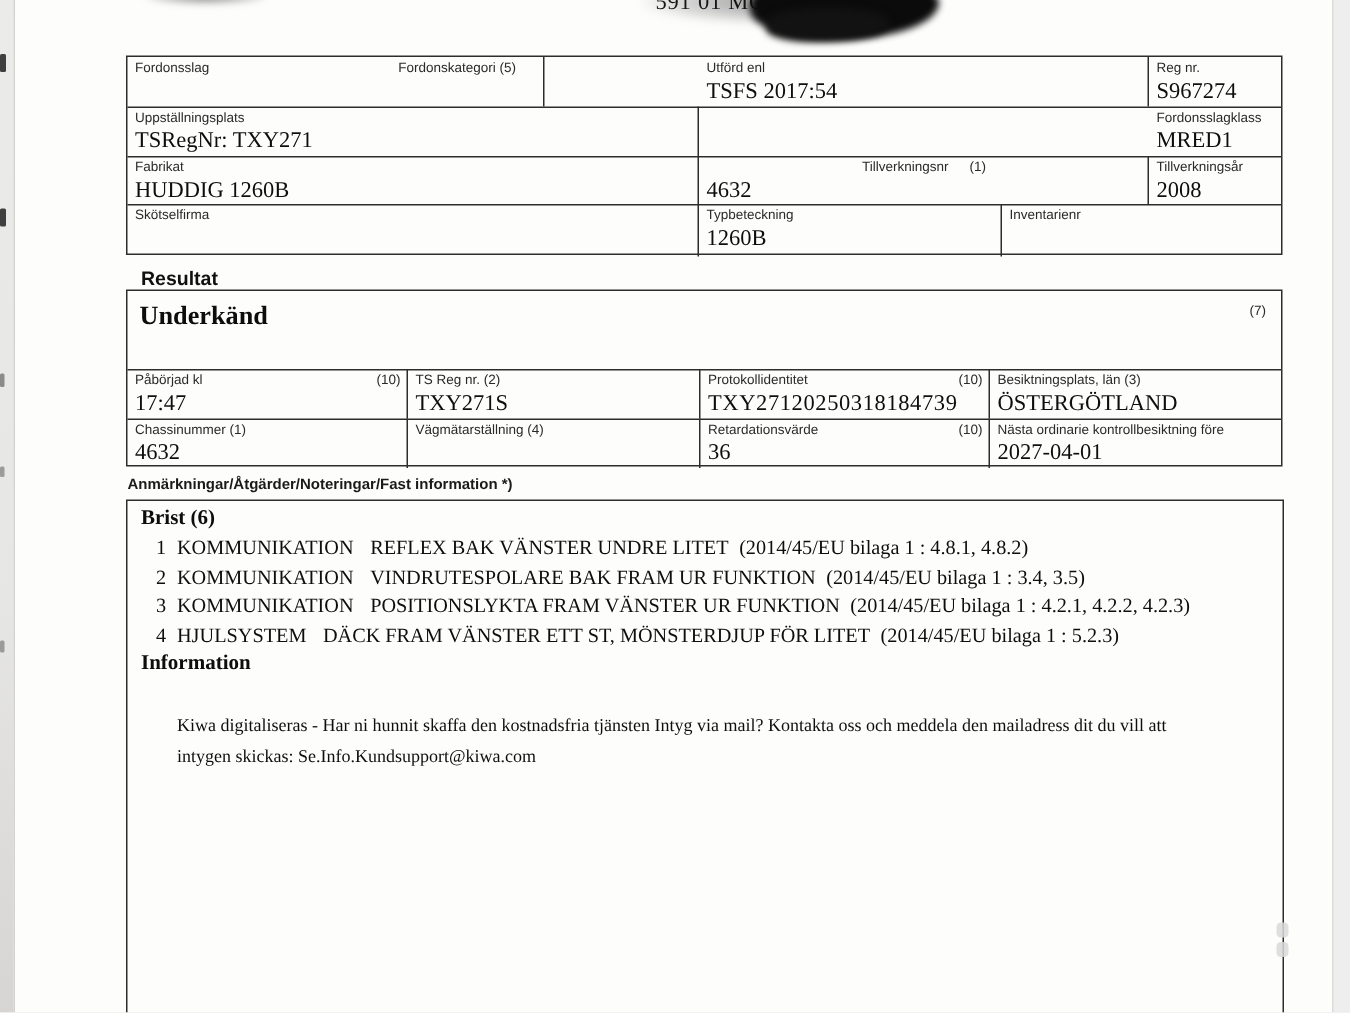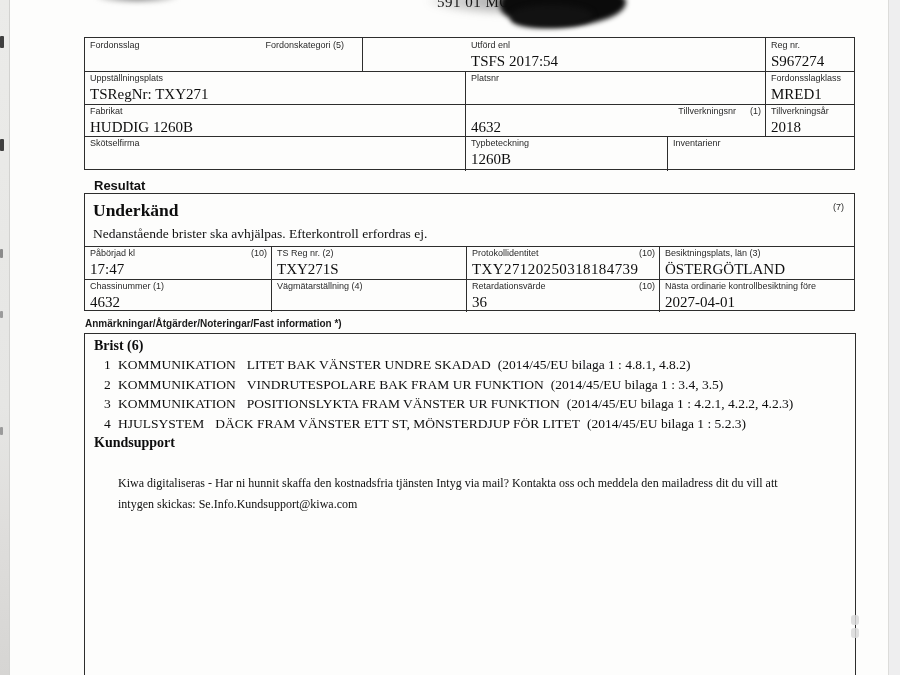--- a/index.html
+++ b/index.html
@@ -109,51 +109,45 @@
         </div>
       <div class="val">S967274</div>
     </div>
 
     <div class="cell rb" style="left:0;top:33px;width:381px;height:32.5px;">
       <div class="lblrow">
           <span class="lbl">Uppställningsplats</span>
         </div>
       <div class="val">TSRegNr: TXY271</div>
     </div>
-    <div class="cell rb" style="left:381px;top:33px;width:300px;height:32.5px;">
-      <div class="lblrow">
-          <span class="lbl">Platsnr</span>
-        </div>
-      <div class="val"></div>
-    </div>
     <div class="cell" style="left:681px;top:33px;width:90px;height:32.5px;">
       <div class="lblrow">
           <span class="lbl">Fordonsslagklass</span>
         </div>
       <div class="val">MRED1</div>
     </div>
 
     <div class="cell rb" style="left:0;top:65.5px;width:381px;height:32.5px;">
       <div class="lblrow">
           <span class="lbl">Fabrikat</span>
         </div>
       <div class="val">HUDDIG 1260B</div>
     </div>
     <div class="cell rb" style="left:381px;top:65.5px;width:300px;height:32.5px;">
-      <div class="lblrow" style="justify-content:flex-end;">
+      <div class="lblrow" style="justify-content:center;">
         <span class="lbl">Tillverkningsnr</span>
         <span class="lblnum" style="margin-left:14px;">(1)</span>
       </div>
       <div class="val">4632</div>
     </div>
     <div class="cell" style="left:681px;top:65.5px;width:90px;height:32.5px;">
       <div class="lblrow">
           <span class="lbl">Tillverkningsår</span>
         </div>
-      <div class="val">2018</div>
+      <div class="val">2008</div>
     </div>
 
     <div class="cell rb" style="left:0;top:98px;width:381px;height:35px;">
       <div class="lblrow">
           <span class="lbl">Skötselfirma</span>
         </div>
       <div class="val"></div>
     </div>
     <div class="cell rb" style="left:381px;top:98px;width:202px;height:35px;">
       <div class="lblrow">
@@ -167,21 +161,20 @@
         </div>
       <div class="val"></div>
     </div>
   </div>
 
   <div class="sec-heading" style="left:94px;top:178px;">Resultat</div>
 
   <div class="boxed" style="left:84px;top:193px;width:771px;height:118px;">
     <div class="verdict">Underkänd</div>
     <div class="verdict-ref">(7)</div>
-    <div class="verdict-note">Nedanstående brister ska avhjälpas. Efterkontroll erfordras ej.</div>
 
     <div class="hline" style="top:52px;"></div>
     <div class="hline" style="top:85px;"></div>
 
     <div class="cell rb" style="left:0;top:52px;width:187px;height:33px;">
       <div class="lblrow">
         <span class="lbl">Påbörjad kl</span>
         <span class="lblnum">(10)</span>
       </div>
       <div class="val">17:47</div>
@@ -236,33 +229,33 @@
     </div>
   </div>
 
   <div class="rem-heading" style="left:85px;top:318px;">Anmärkningar/Åtgärder/Noteringar/Fast information *)</div>
 
   <div class="boxed" style="left:84px;top:333px;width:772px;height:350px;">
     <div class="remarks-content">
       <div class="brist-title">Brist (6)</div>
       <div class="brist-items">
         <div class="brist-item">
-          <span class="num">1</span><span class="cat">KOMMUNIKATION</span><span class="txt">LITET BAK VÄNSTER UNDRE SKADAD</span><span class="ref">(2014/45/EU bilaga 1 : 4.8.1, 4.8.2)</span>
+          <span class="num">1</span><span class="cat">KOMMUNIKATION</span><span class="txt">REFLEX BAK VÄNSTER UNDRE LITET</span><span class="ref">(2014/45/EU bilaga 1 : 4.8.1, 4.8.2)</span>
         </div>
         <div class="brist-item">
           <span class="num">2</span><span class="cat">KOMMUNIKATION</span><span class="txt">VINDRUTESPOLARE BAK FRAM UR FUNKTION</span><span class="ref">(2014/45/EU bilaga 1 : 3.4, 3.5)</span>
         </div>
         <div class="brist-item">
           <span class="num">3</span><span class="cat">KOMMUNIKATION</span><span class="txt">POSITIONSLYKTA FRAM VÄNSTER UR FUNKTION</span><span class="ref">(2014/45/EU bilaga 1 : 4.2.1, 4.2.2, 4.2.3)</span>
         </div>
         <div class="brist-item">
           <span class="num">4</span><span class="cat">HJULSYSTEM</span><span class="txt">DÄCK FRAM VÄNSTER ETT ST, MÖNSTERDJUP FÖR LITET</span><span class="ref">(2014/45/EU bilaga 1 : 5.2.3)</span>
         </div>
       </div>
-      <div class="info-title">Kundsupport</div>
+      <div class="info-title">Information</div>
       <div class="info-para">Kiwa digitaliseras - Har ni hunnit skaffa den kostnadsfria tjänsten Intyg via mail? Kontakta oss och meddela den mailadress dit du vill att intygen skickas: Se.Info.Kundsupport@kiwa.com</div>
     </div>
   </div>
 
   <div class="wm-dot" style="left:851px;top:615px;"></div>
   <div class="wm-dot" style="left:851px;top:628px;"></div>
 
 </div>
 
 </body></html>

